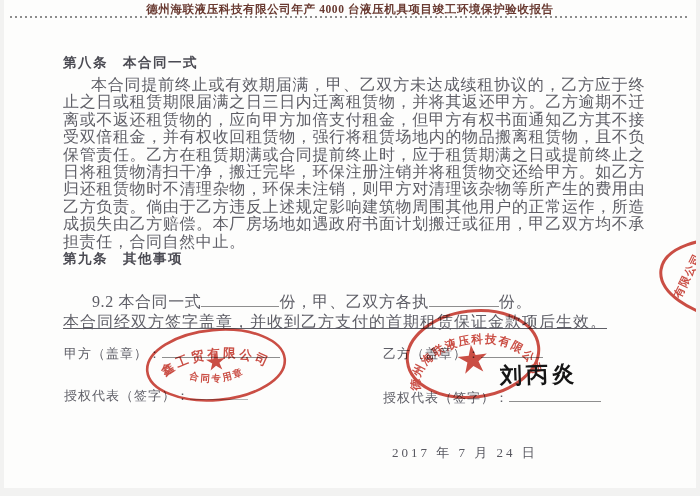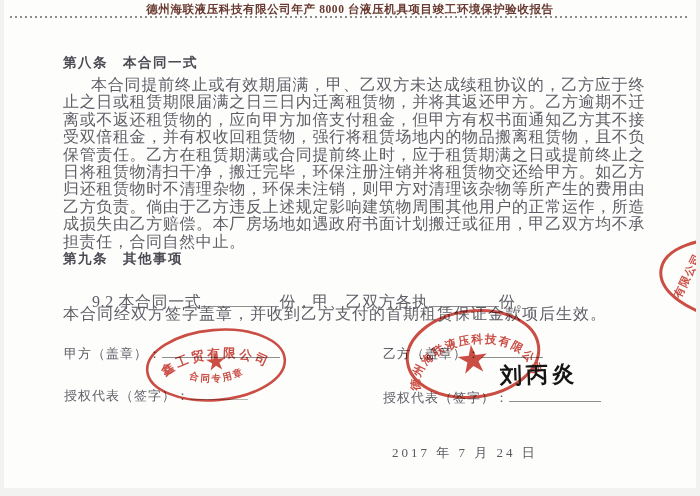--- a/index.html
+++ b/index.html
@@ -40,21 +40,21 @@
     color:#5e5e66;font-size:16px;letter-spacing:0.6px;
   }
   #art8-body{
     position:absolute;top:76px;left:59px;width:582px;
     line-height:17.4px;
     text-align:justify;text-align-last:left;
     text-indent:28px;
   }
   #clause91{position:absolute;top:271px;left:88px;}
   #clause92{position:absolute;top:292px;left:88px;}
-  #effect-clause{position:absolute;top:304px;left:59px;letter-spacing:1px;}
+  #effect-clause{position:absolute;top:312px;left:59px;letter-spacing:1px;text-decoration:underline;}
   .blank{
     display:inline-block;height:13px;
     border-bottom:1px solid #8e8e8e;
     vertical-align:baseline;
   }
   .b-copies{width:78px;}
   .b-each{width:70px;}
   .sig-label{position:absolute;color:#5e5e66;font-size:13px;letter-spacing:1px;}
   #party-a-label{top:344px;left:60px;}
   #party-b-label{top:344px;left:379px;}
@@ -80,21 +80,21 @@
   #seal-party-a{left:138px;top:326px;width:148px;height:78px;}
   #seal-party-b{left:398px;top:308px;width:142px;height:92px;}
   #seal-edge{left:640px;top:238px;width:170px;height:92px;}
 </style>
 </head>
 <body>
 
 <div class="frame">
   <div class="page">
 
-    <div class="header-title">德州海联液压科技有限公司年产 8000 台液压机具项目竣工环境保护验收报告</div>
+    <div class="header-title">德州海联液压科技有限公司年产 4000 台液压机具项目竣工环境保护验收报告</div>
 
     <div class="dotted-rule"></div>
 
     <div class="art-heading" id="art8-heading">第八条　本合同一式</div>
 
     <div class="body-text" id="art8-body">本合同提前终止或有效期届满，甲、乙双方未达成续租协议的，乙方应于终止之日或租赁期限届满之日三日内迁离租赁物，并将其返还甲方。乙方逾期不迁离或不返还租赁物的，应向甲方加倍支付租金，但甲方有权书面通知乙方其不接受双倍租金，并有权收回租赁物，强行将租赁场地内的物品搬离租赁物，且不负保管责任。乙方在租赁期满或合同提前终止时，应于租赁期满之日或提前终止之日将租赁物清扫干净，搬迁完毕，环保注册注销并将租赁物交还给甲方。如乙方归还租赁物时不清理杂物，环保未注销，则甲方对清理该杂物等所产生的费用由乙方负责。倘由于乙方违反上述规定影响建筑物周围其他用户的正常运作，所造成损失由乙方赔偿。本厂房场地如遇政府书面计划搬迁或征用，甲乙双方均不承担责任，合同自然中止。</div>
 
     <div class="art-heading" id="art9-heading">第九条　其他事项</div>
 
 

